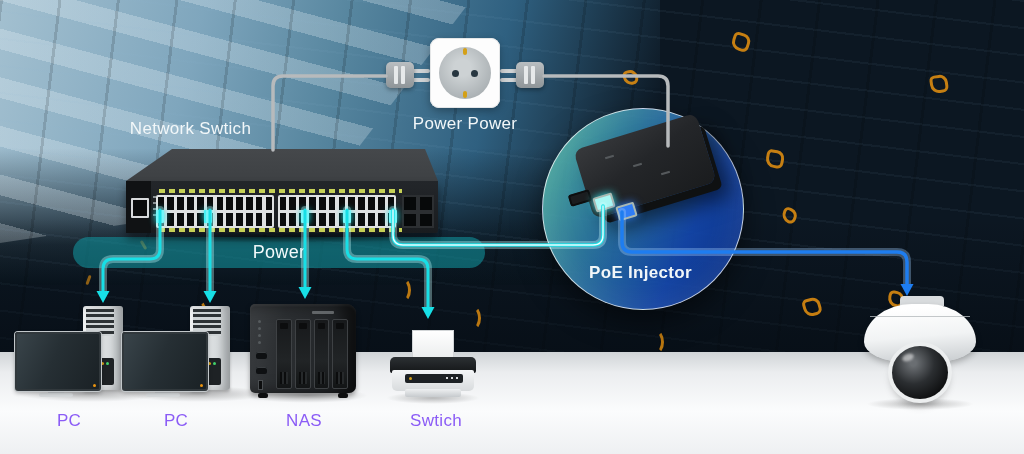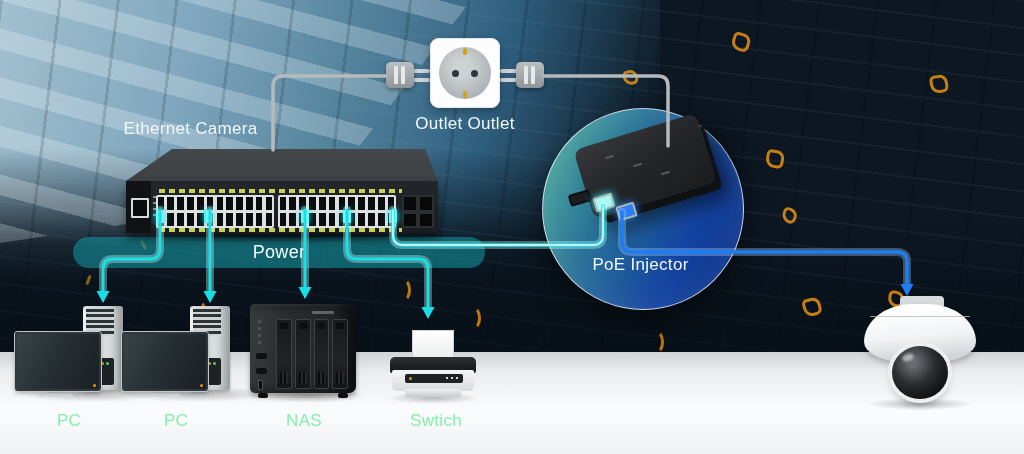--- a/index.html
+++ b/index.html
@@ -35,24 +35,24 @@
   .data-band{position:absolute;left:73px;top:237px;width:412px;height:31px;border-radius:16px;
     background:rgba(17,148,158,.58);display:flex;align-items:center;justify-content:center;
     color:#f4fbfc;font-size:18px;letter-spacing:.3px;}
   .badge{position:absolute;left:744px;top:238px;width:158px;height:28px;border-radius:15px;
     background:linear-gradient(180deg,#2e8df5,#0f56c8);
     box-shadow:0 0 16px rgba(45,135,255,.6);display:flex;align-items:center;justify-content:center;
     color:#fff;font-size:15px;font-weight:600;letter-spacing:.3px;z-index:6;}
 
   
   .lbl{position:absolute;color:#f2f7f9;font-size:17px;text-align:center;letter-spacing:.3px;z-index:7;}
-  .lbl-dark{color:#86efac;}
+  .lbl-dark{color:#8b5cf6;}
   .lbl-switch{left:118px;top:119px;width:145px;}
   .lbl-outlet{left:403px;top:114px;width:124px;}
-  .lbl-injector{left:578px;top:255px;width:125px;font-weight:400;}
+  .lbl-injector{left:578px;top:263px;width:125px;font-weight:700;}
   .lbl-pc1{left:29px;top:411px;width:80px;}
   .lbl-pc2{left:136px;top:411px;width:80px;}
   .lbl-nas{left:264px;top:411px;width:80px;}
   .lbl-printer{left:396px;top:411px;width:80px;}
   .lbl-camera{left:828px;top:409px;width:180px;}
 
   
   .switch{position:absolute;left:118px;top:145px;width:326px;height:100px;z-index:3;}
   .sw-top{position:absolute;inset:0;clip-path:polygon(54px 4px,307px 4px,320px 36px,8px 36px);
     background:linear-gradient(180deg,#46494c,#2e3134);}
@@ -378,21 +378,21 @@
   </div>
 
   <div class="camera">
     <div class="cam-mount"></div>
     <div class="cam-body"></div>
     <div class="cam-seam"></div>
     <div class="cam-dome"></div>
     <div class="cam-glint"></div>
   </div>
 
-  <div class="lbl lbl-switch">Ethernet Camera</div>
-  <div class="lbl lbl-outlet">Outlet Outlet</div>
+  <div class="lbl lbl-switch">Network Swtich</div>
+  <div class="lbl lbl-outlet">Power Power</div>
   <div class="lbl lbl-injector">PoE Injector</div>
   <div class="lbl lbl-dark lbl-pc1">PC</div>
   <div class="lbl lbl-dark lbl-pc2">PC</div>
   <div class="lbl lbl-dark lbl-nas">NAS</div>
   <div class="lbl lbl-dark lbl-printer">Swtich</div>
 
 </div>
 
 </body></html>

